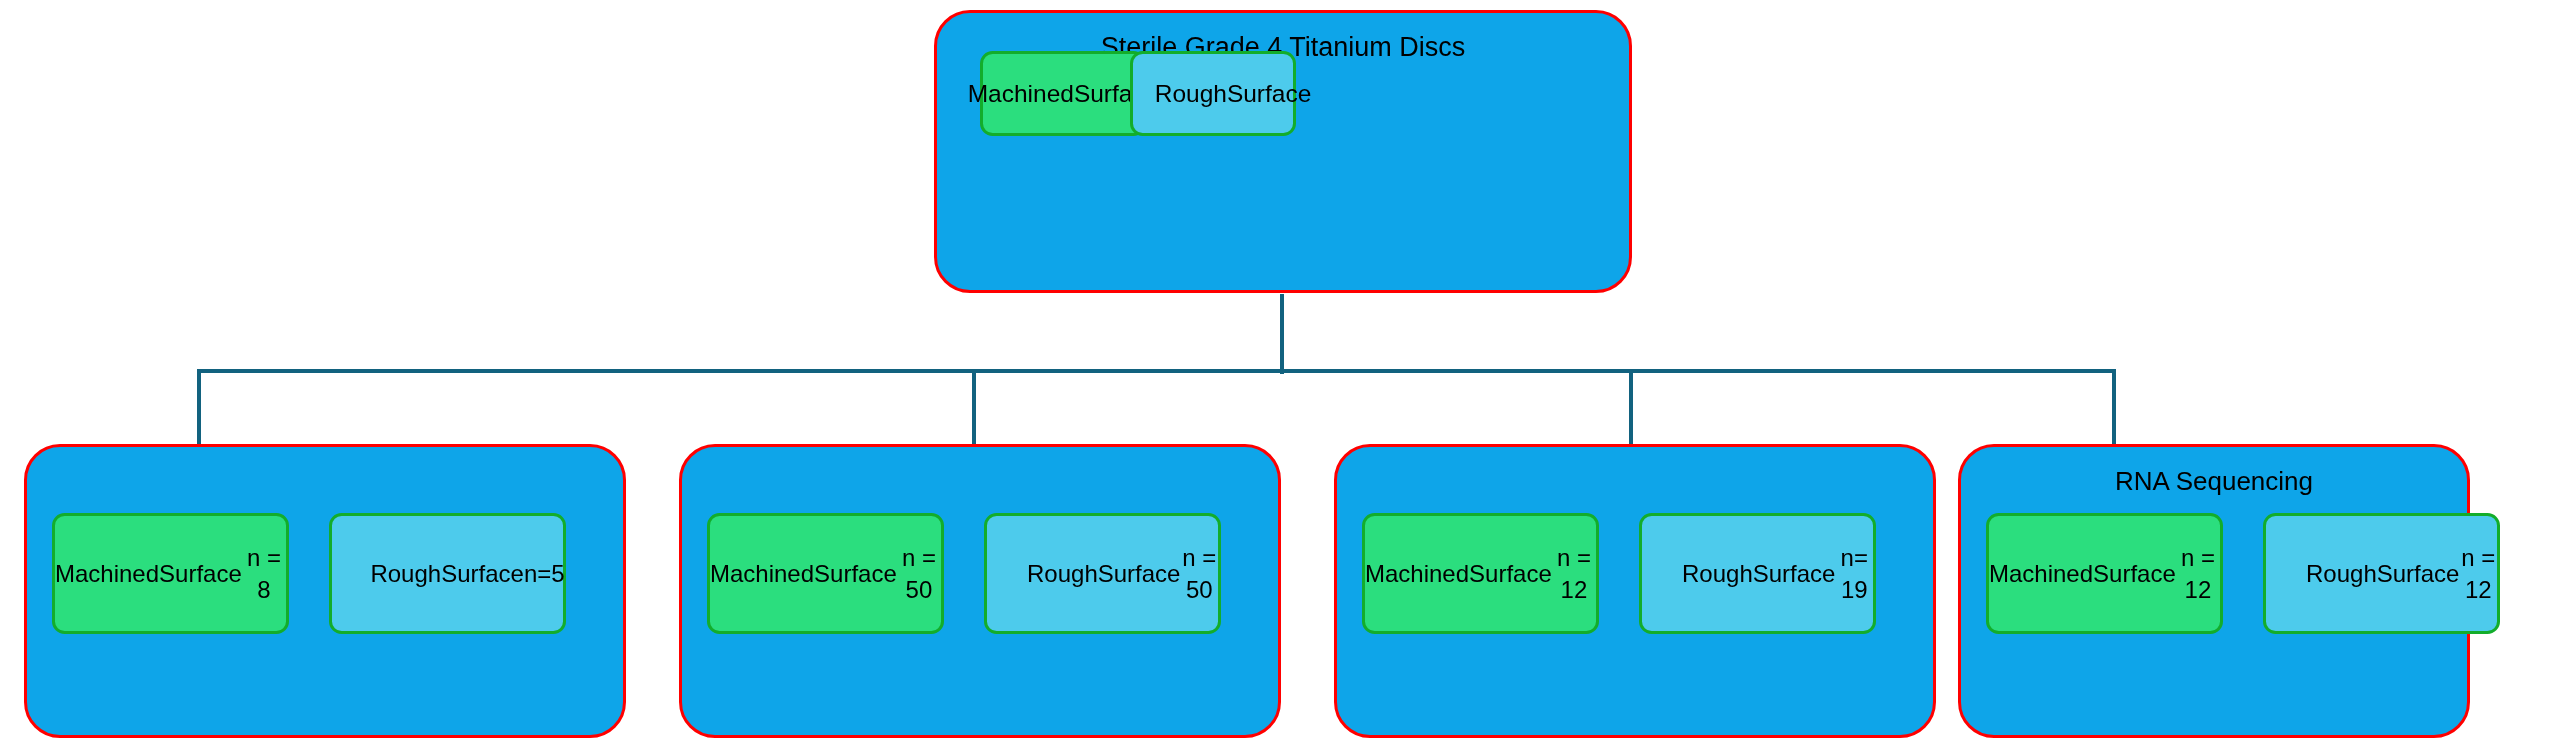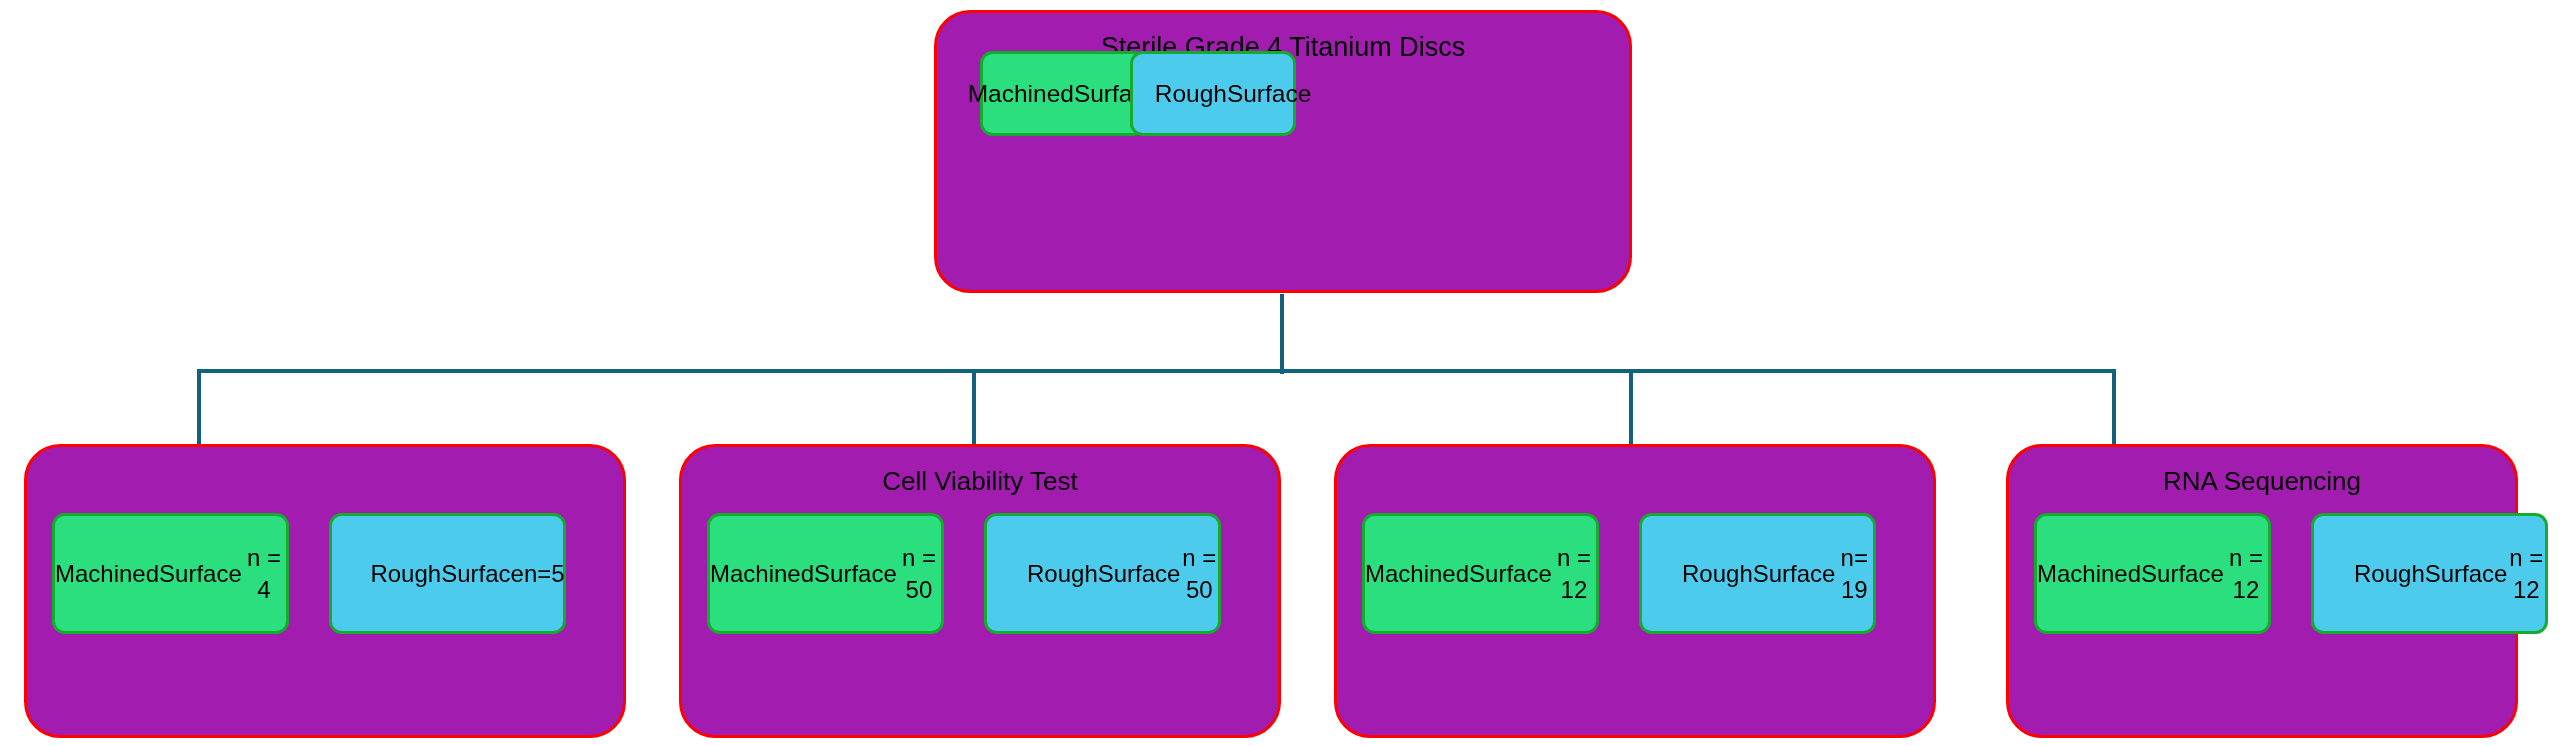--- a/index.html
+++ b/index.html
@@ -5,21 +5,21 @@
   html,body{margin:0;padding:0;background:#ffffff;}
   body{font-family:"Liberation Sans","DejaVu Sans",sans-serif;}
   #canvas{position:relative;width:2576px;height:747px;background:#ffffff;overflow:hidden;}
 
   
   .group{
     position:absolute;
     box-sizing:border-box;
     border:3.2px solid #FF0000;
     border-radius:36px;
-    background:#a21caf;
+    background:#0ea5e9;
   }
   .group-title{
     position:absolute;
     left:0;right:0;
     text-align:center;
     color:#000000;
     font-weight:400;
     white-space:nowrap;
   }
 
@@ -71,32 +71,31 @@
   <div class="conn" style="left:197px;top:369px;width:4px;height:77px;"></div>
   <div class="conn" style="left:972px;top:369px;width:4px;height:77px;"></div>
   <div class="conn" style="left:1629px;top:369px;width:4px;height:77px;"></div>
   <div class="conn" style="left:2112px;top:369px;width:4px;height:77px;"></div>
 
   <div class="group" style="left:24px;top:444px;width:602px;height:294px;">
 
     <div class="samplebox green" style="left:25px;top:66px;width:237px;height:121px;font-size:24px;">
       <span class="ln">Machined</span>
       <span class="ln">Surface</span>
-      <span class="ln">n = 4</span>
+      <span class="ln">n = 8</span>
     </div>
 
     <div class="samplebox blue" style="left:302px;top:66px;width:237px;height:121px;font-size:24px;">
       <span class="ln">Rough</span>
       <span class="ln">Surface</span>
       <span class="ln">n=5</span>
     </div>
   </div>
 
   <div class="group" style="left:679px;top:444px;width:602px;height:294px;">
-    <div class="group-title" style="top:19px;font-size:26px;">Cell Viability Test</div>
 
     <div class="samplebox green" style="left:25px;top:66px;width:237px;height:121px;font-size:24px;">
       <span class="ln">Machined</span>
       <span class="ln">Surface</span>
       <span class="ln">n = 50</span>
     </div>
 
     <div class="samplebox blue" style="left:302px;top:66px;width:237px;height:121px;font-size:24px;">
       <span class="ln">Rough</span>
       <span class="ln">Surface</span>
@@ -112,21 +111,21 @@
       <span class="ln">n = 12</span>
     </div>
 
     <div class="samplebox blue" style="left:302px;top:66px;width:237px;height:121px;font-size:24px;">
       <span class="ln">Rough</span>
       <span class="ln">Surface</span>
       <span class="ln">n= 19</span>
     </div>
   </div>
 
-  <div class="group" style="left:1958px;top:444px;width:512px;height:294px;margin-left:48px;">
+  <div class="group" style="left:1958px;top:444px;width:512px;height:294px;">
     <div class="group-title" style="top:19px;font-size:26px;">RNA Sequencing</div>
 
     <div class="samplebox green" style="left:25px;top:66px;width:237px;height:121px;font-size:24px;">
       <span class="ln">Machined</span>
       <span class="ln">Surface</span>
       <span class="ln">n = 12</span>
     </div>
 
     <div class="samplebox blue" style="left:302px;top:66px;width:237px;height:121px;font-size:24px;">
       <span class="ln">Rough</span>

